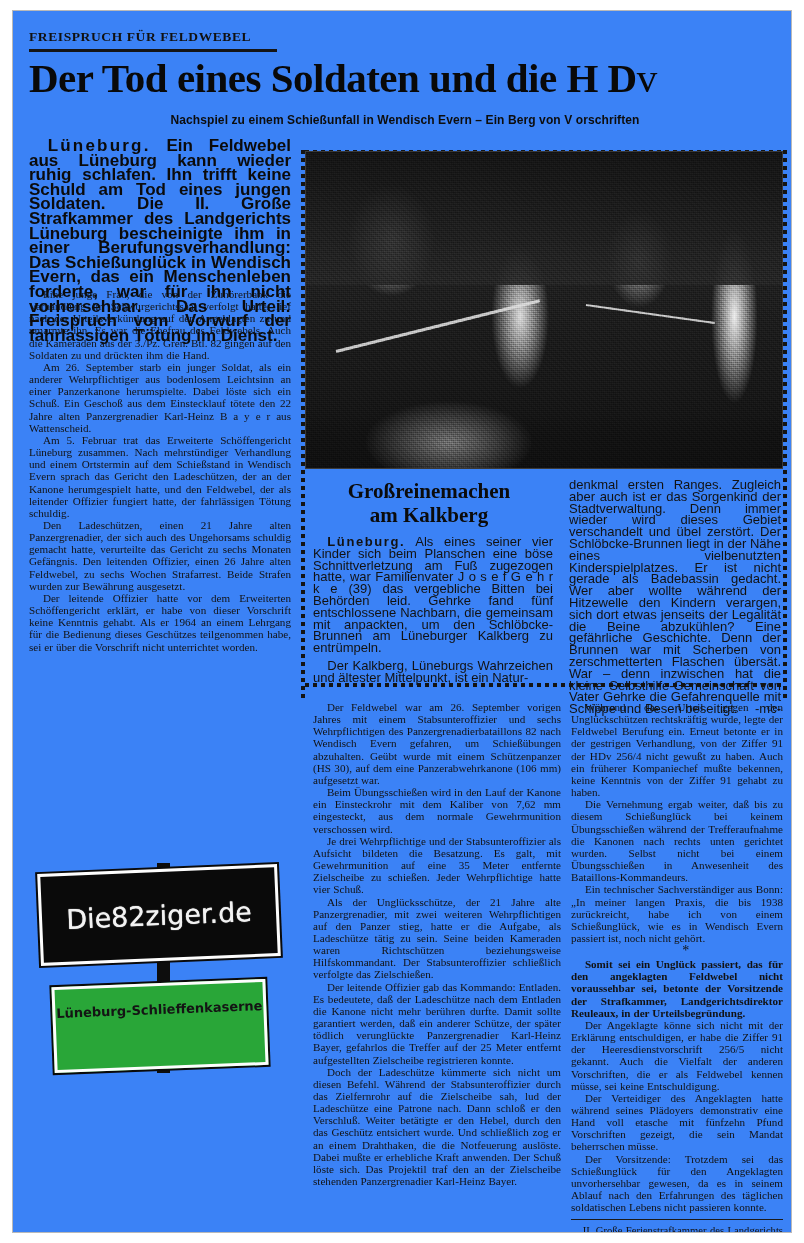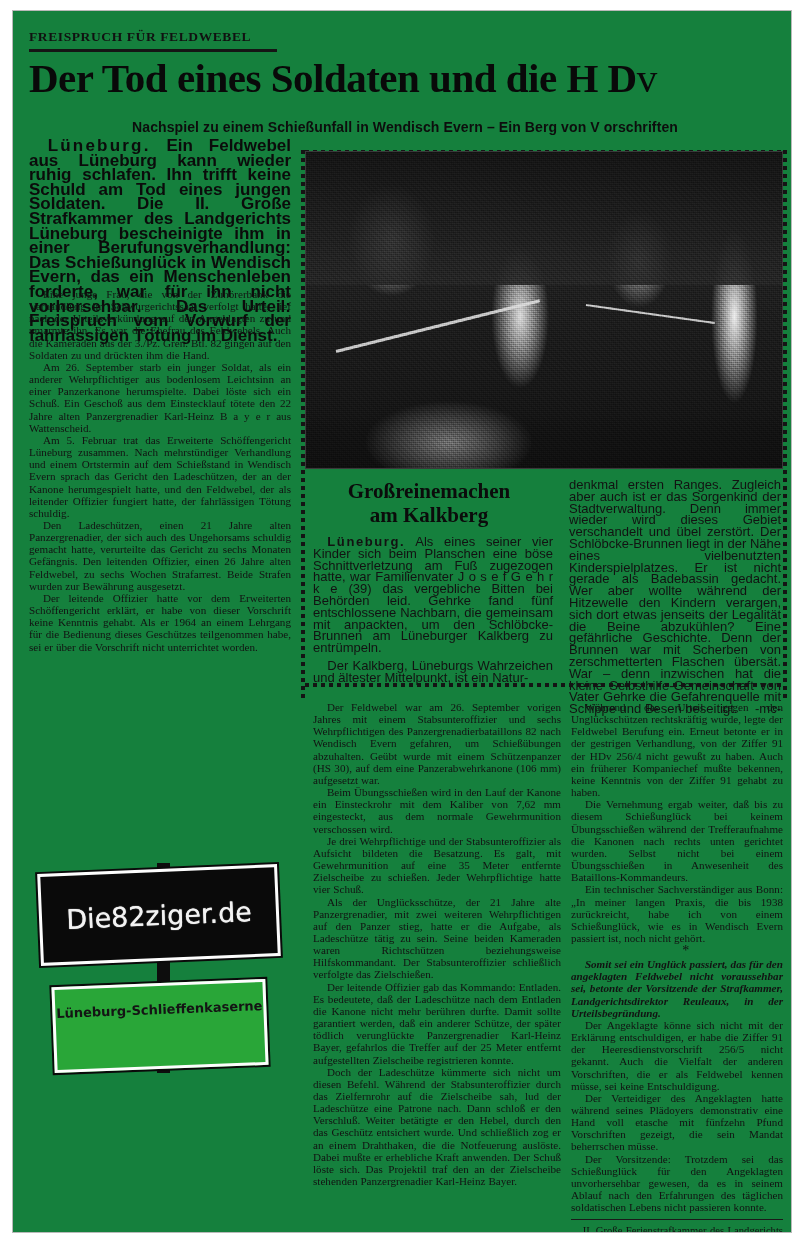--- a/index.html
+++ b/index.html
@@ -13,21 +13,21 @@
     width:804px;
     height:1243px;
     background:#ffffff;
     overflow:hidden;
     box-sizing:border-box;
   }
   .paper{
     position:absolute;
     left:12px; top:10px;
     width:780px; height:1223px;
-    background:#15803d;
+    background:#3b82f6;
     border:1px solid #b9b9b9;
     box-sizing:border-box;
     overflow:hidden;
   }
 
   
   .kicker-wrap{
     position:absolute; left:16px; top:18px; width:270px;
   }
   .kicker{
@@ -53,26 +53,26 @@
     font-weight:bold;
     font-size:41px;
     line-height:46px;
     letter-spacing:-0.5px;
     color:#090909;
     white-space:nowrap;
   }
   .headline .thin{font-weight:normal;}
   .subhead{
     position:absolute;
-    left:16px; top:108px;
+    left:16px; top:102px;
     width:752px;
     text-align:center;
     font-family:"Liberation Sans", sans-serif;
     font-weight:bold;
-    font-size:14px;
+    font-size:12px;
     letter-spacing:0.1px;
     color:#0d0d0d;
     white-space:nowrap;
   }
 
   
   .col{
     position:absolute;
     text-align:justify;
     color:#121212;
@@ -191,21 +191,21 @@
   .side-col-b{ left:556px; top:468px; width:212px; }
   .side-col-a p, .side-col-b p{margin:0;text-indent:1.1em;}
   .side-col-a p + p, .side-col-b p + p{margin-top:6px;}
   .sign-off{float:right;text-indent:0;}
 
   
   .low-a{ left:300px; top:690px; width:248px; }
   .low-b{ left:558px; top:690px; width:212px; }
   .low-a p + p, .low-b p + p{margin-top:0;}
 
-  .bold-para{font-weight:bold;font-style:italic;}
+  .bold-para{font-weight:bold;}
   .star{
     text-align:center;text-indent:0;font-size:14px;line-height:14px;
     letter-spacing:0;margin:6px 0 4px 0;
   }
 
   .credit-block{
     font-family:"Liberation Serif", serif;
     font-size:10.6px;
     line-height:11.9px;
     text-align:justify;

